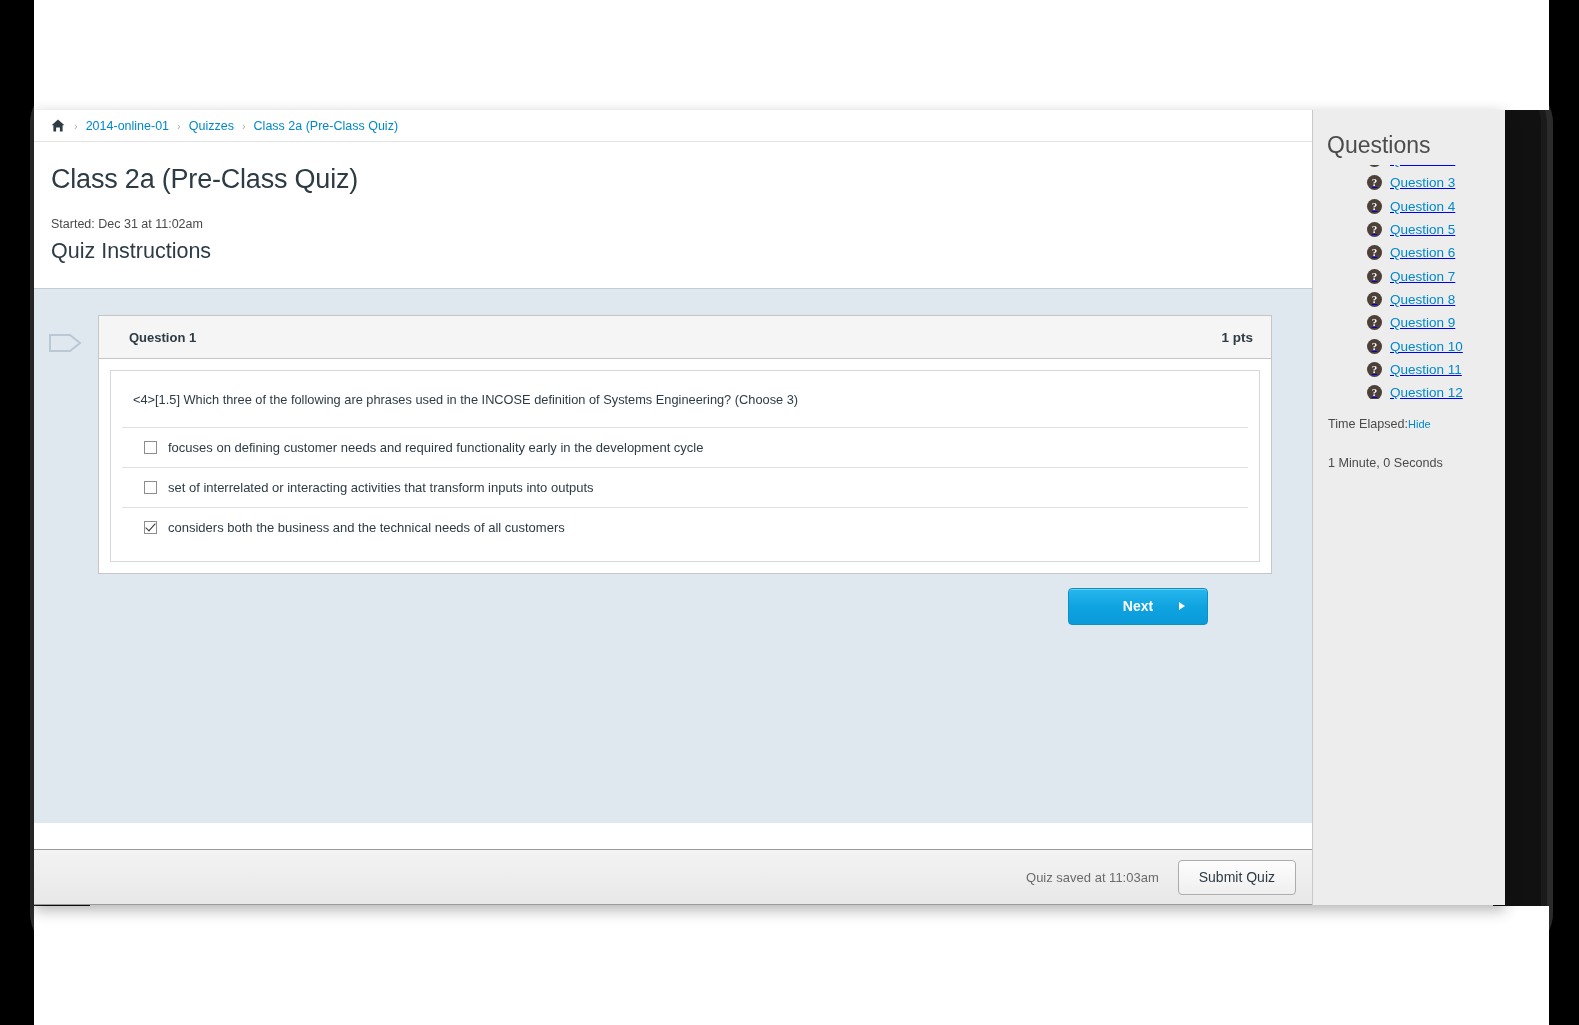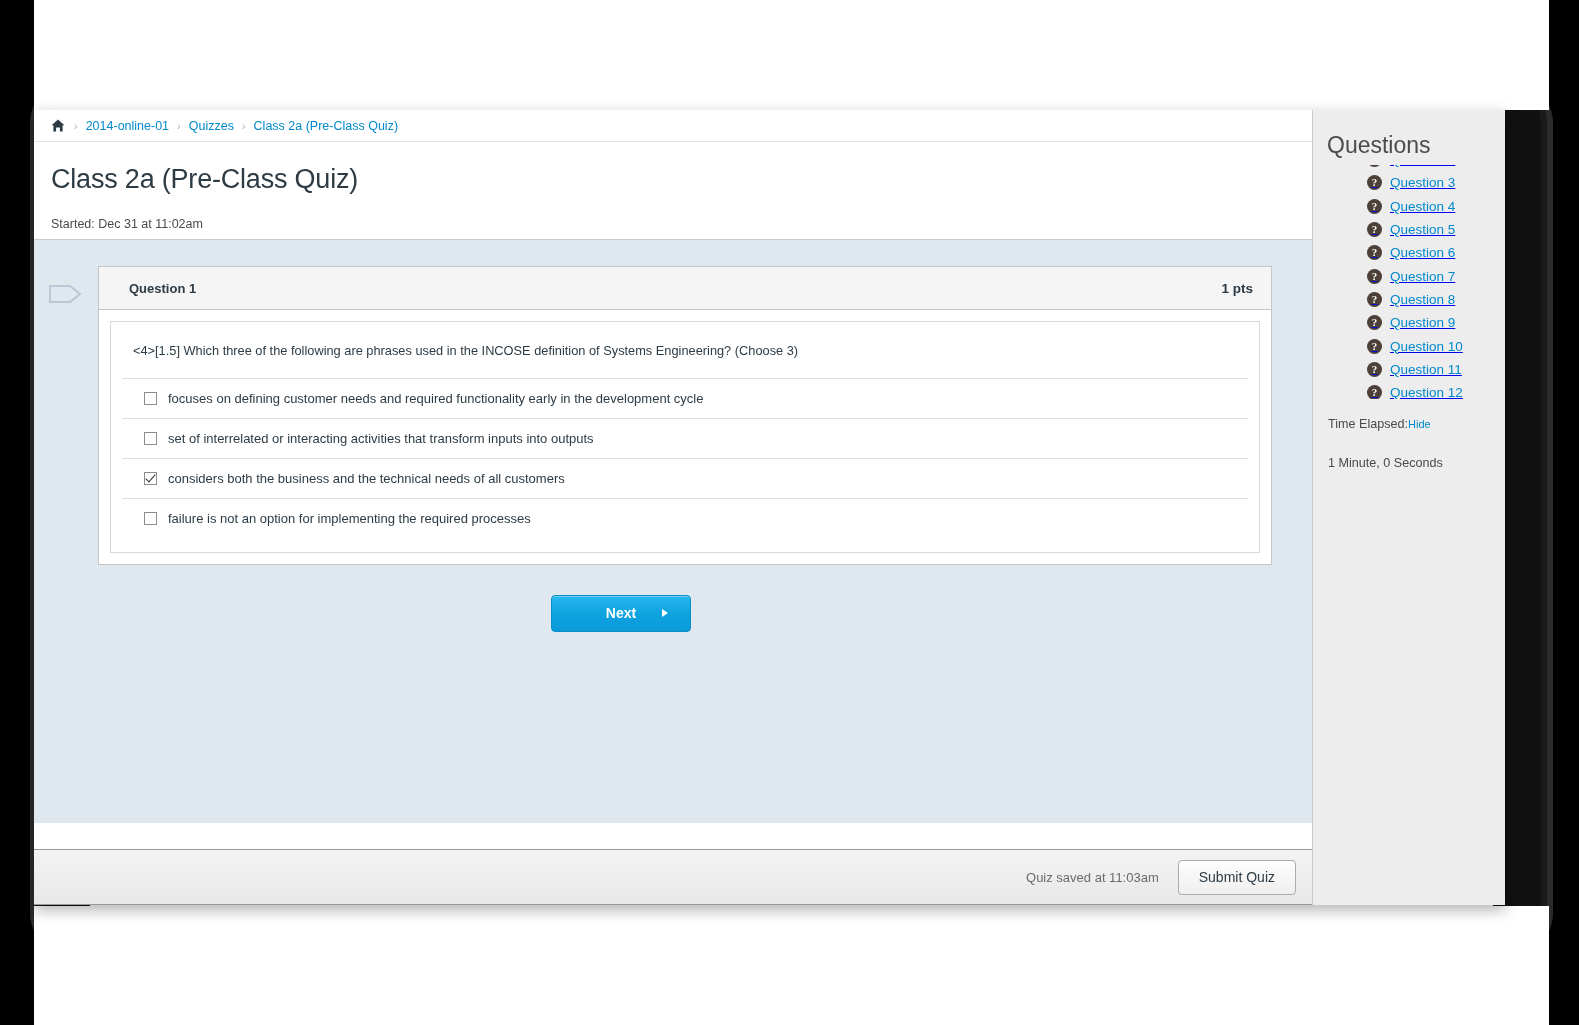--- a/index.html
+++ b/index.html
@@ -226,22 +226,22 @@
     transform: rotate(42deg);
   }
   .answer-row .atext {
     font-size: 13px;
     color: #2d3b45;
   }
 
   
   #next-row {
     display: flex;
-    justify-content: center;
-    padding: 30px 104px 0 0;
+    justify-content: flex-end;
+    padding: 14px 104px 0 0;
   }
   #next-button {
     width: 140px;
     height: 37px;
     border-radius: 4px;
     border: 1px solid #0b8fc7;
     background: linear-gradient(to bottom, #27b7ee 0%, #0fa3e0 50%, #0a9ada 100%);
     color: #ffffff;
     font-size: 14px;
     font-weight: bold;
@@ -392,20 +392,21 @@
       <a class="crumb-link" href="#">2014-online-01</a>
       <span class="sep">›</span>
       <a class="crumb-link" href="#">Quizzes</a>
       <span class="sep">›</span>
       <a class="crumb-link" href="#">Class 2a (Pre-Class Quiz)</a>
     </div>
 
     <div id="quiz-header">
       <h1 id="quiz-title">Class 2a (Pre-Class Quiz)</h1>
       <div id="started-line">Started: Dec 31 at 11:02am</div>
+      <h2 id="instructions-title">Quiz Instructions</h2>
     </div>
 
     <div id="quiz-body">
 
       <div id="question-row">
 
         <span class="flag-icon">
           <svg width="36" height="24" viewBox="0 0 36 24" aria-hidden="true">
             <path d="M2 4 L22 4 L32 12 L22 20 L2 20 Z" fill="none" stroke="#b9c8d4" stroke-width="2"></path>
           </svg>
@@ -429,24 +430,20 @@
               <span class="box"></span>
               <span class="atext">set of interrelated or interacting activities that transform inputs into outputs</span>
             </label>
 
             <label class="answer-row checked">
               <span class="box"></span>
               <span class="atext">considers both the business and the technical needs of all customers</span>
             </label>
 
 
-            <label class="answer-row">
-              <span class="box"></span>
-              <span class="atext">failure is not an option for implementing the required processes</span>
-            </label>
           </div>
         </div>
       </div>
 
       <div id="next-row">
         <button id="next-button">
           <span>Next</span>
           <span class="arrow"></span>
         </button>
       </div>

